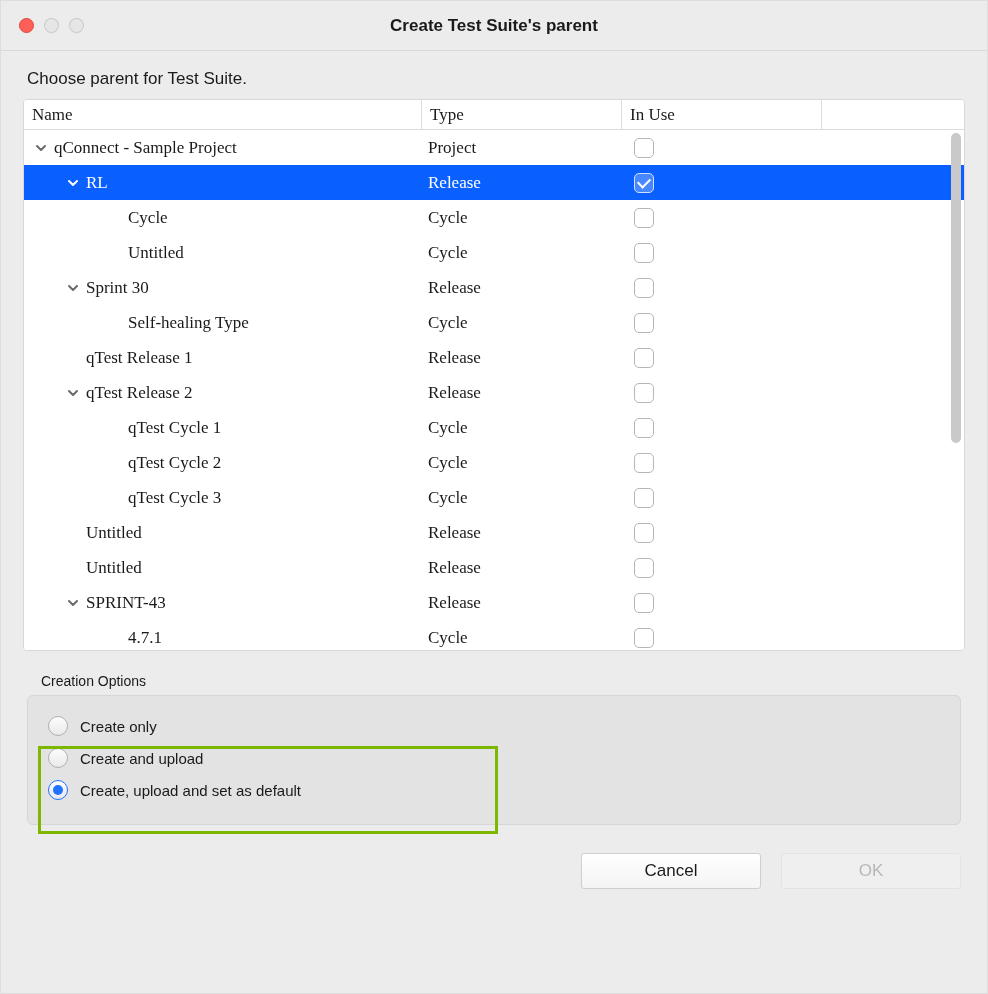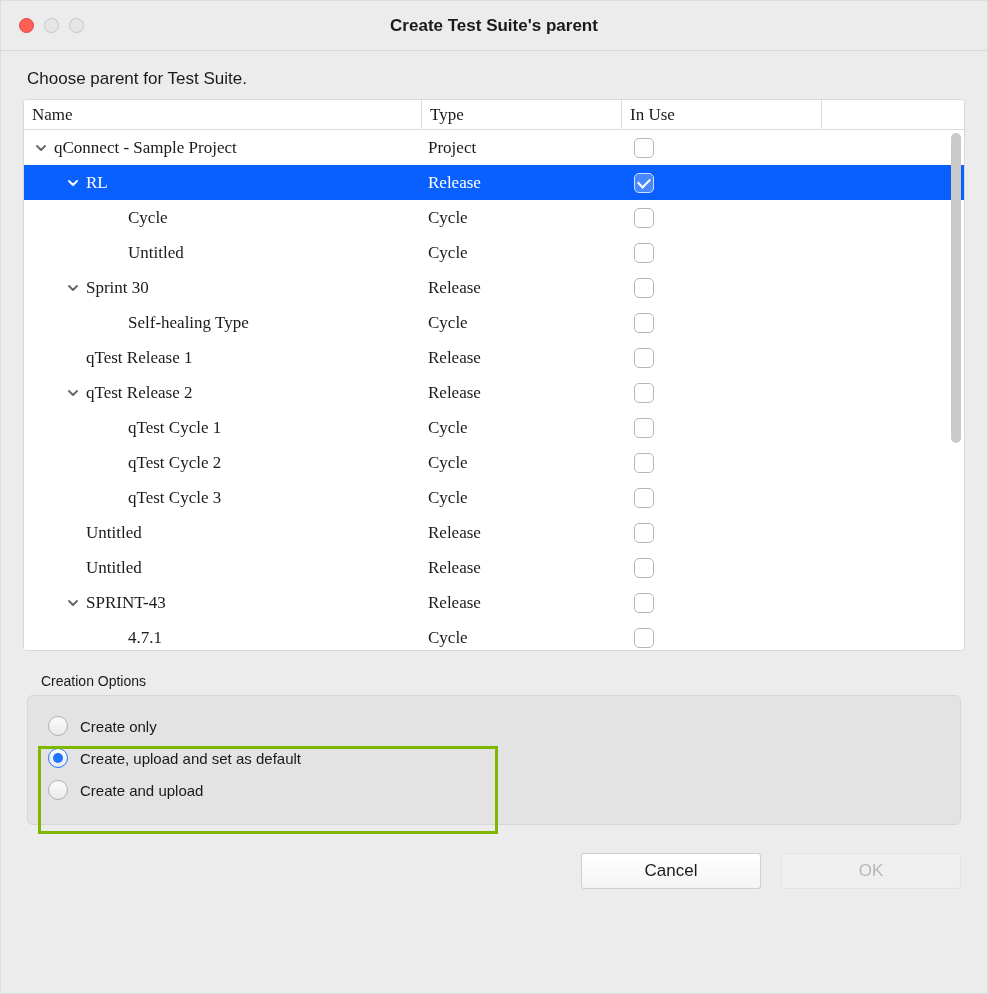--- a/index.html
+++ b/index.html
@@ -237,29 +237,29 @@
   </div>
 
   <div class="section-label">Creation Options</div>
   <div class="options-box">
     <div id="radios">
         <div class="radio-row">
           <span class="radio gradient"></span>
           <span>Create only</span>
         </div>
         <div class="radio-row">
+          <span class="radio gradient"></span>
+          <span>Create and upload</span>
+        </div>
+        <div class="radio-row">
           <span class="radio gradient checked">
             <span class="dot"></span>
           </span>
           <span>Create, upload and set as default</span>
         </div>
-        <div class="radio-row">
-          <span class="radio gradient"></span>
-          <span>Create and upload</span>
-        </div>
       </div>
     <div class="highlight-box"></div>
   </div>
 
   <div class="footer">
     <div class="btn btn-cancel">Cancel</div>
     <div class="btn btn-ok">OK</div>
   </div>
 </div>
 

